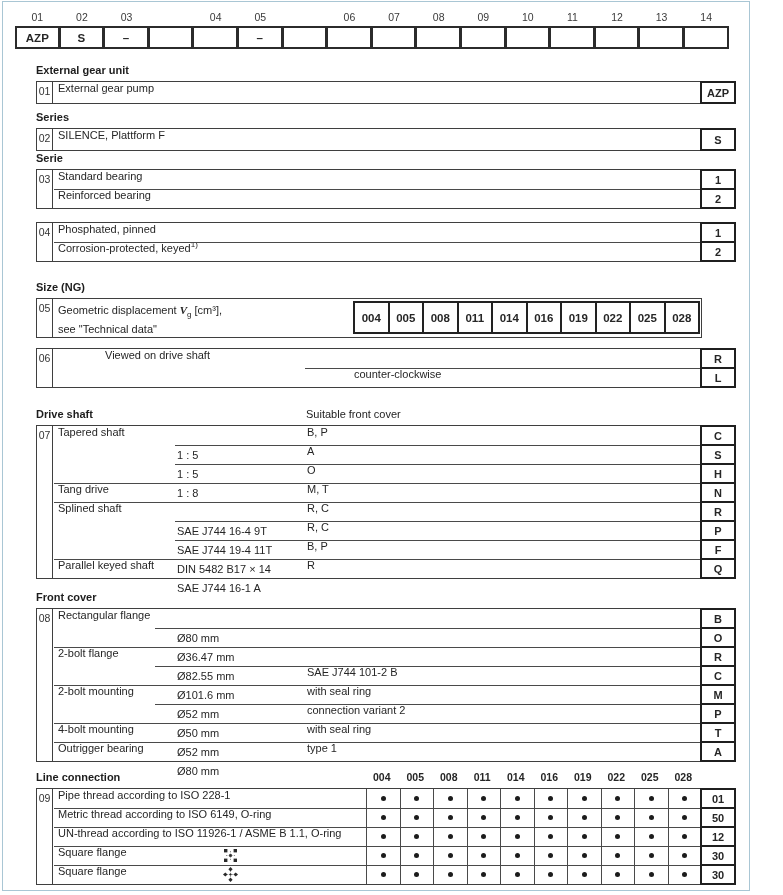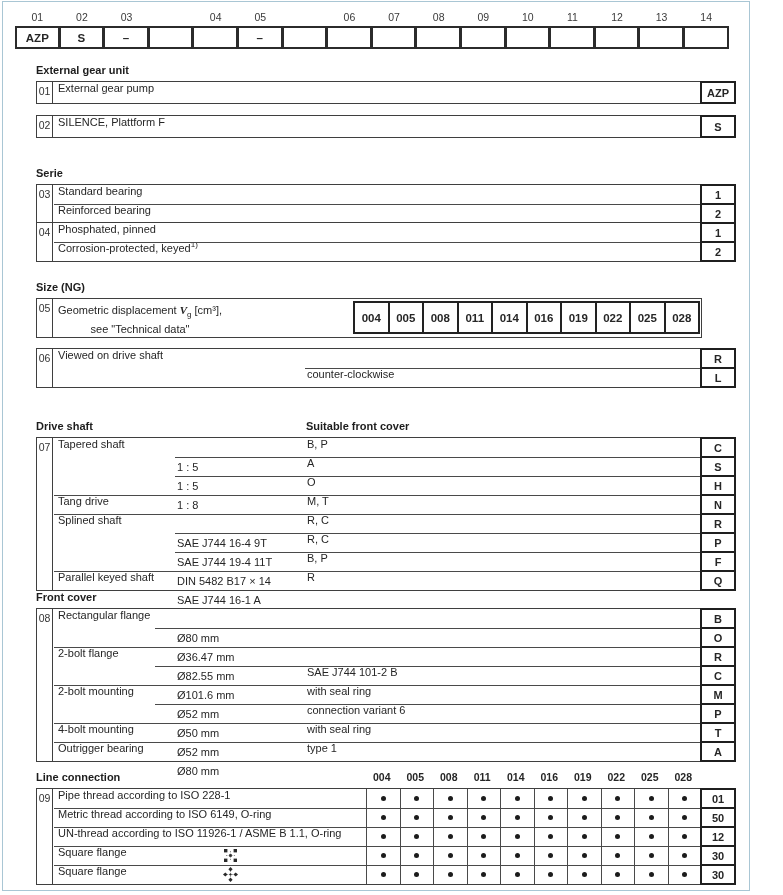--- a/index.html
+++ b/index.html
@@ -15,45 +15,45 @@
   .top-labels{display:flex;height:15px;}
   .top-label{width:44.6px;text-align:center;font-size:10.5px;color:#3a3a3a;}
   .top-boxes{display:flex;}
   .top-box{width:44.6px;height:23px;border:2px solid #2b2b2b;box-sizing:border-box;
     display:flex;align-items:center;justify-content:center;
     font-weight:bold;font-size:11.5px;background:#fff;}
   .top-box + .top-box{border-left-width:1px;}
   
   .sec{position:absolute;left:36px;width:700px;}
   .sec-h{font-weight:bold;font-size:11px;color:#1d1d1d;height:13px;line-height:13px;}
-  .sec-h2{position:absolute;left:270px;top:0;font-weight:bold;text-align:right;}
+  .sec-h2{position:absolute;left:270px;top:0;font-weight:normal;text-align:right;}
   .tbl{position:relative;width:664px;border:1px solid #3f3f3f;background:#fff;
     box-sizing:content-box;margin-top:4px;}
   .numcol{position:absolute;left:0;top:0;bottom:0;width:16px;
     border-right:1px solid #3f3f3f;text-align:center;font-size:10.5px;
     padding-top:3px;box-sizing:border-box;color:#333;}
   .row{position:relative;height:19px;display:flex;align-items:flex-start;
     padding-left:21px;box-sizing:border-box;}
   .row.r21{height:21px;}
   .sep::before{content:"";position:absolute;right:0;top:0;border-top:1px solid #4a4a4a;}
   .sep-full::before{left:17px;}
   .sep-part7::before{left:138px;}
   .sep-part8::before{left:118px;}
   .sep-half6::before{left:268px;}
   .cg{width:119px;flex:none;}
   .cs{width:130px;flex:none;margin-top:23px;}
   .cc{flex:1;}
-  .c-lbl6{width:249px;flex:none;}
+  .c-lbl6{width:249px;flex:none;margin-left:47px;}
   .code{position:absolute;left:663px;top:-1px;bottom:-1px;width:36px;
     border:2px solid #1f1f1f;background:#fff;display:flex;align-items:center;
     justify-content:center;font-weight:bold;font-size:11px;box-sizing:border-box;}
   sup.fn{font-size:8px;line-height:0;}
   
   .tbl-size{height:38px;}
-  .desc{position:absolute;left:21px;top:4px;line-height:14px;text-align:center;}
+  .desc{position:absolute;left:21px;top:4px;line-height:14px;}
   .vsym{font-family:"Liberation Serif",serif;font-weight:bold;font-style:italic;}
   .desc sub{font-size:8px;}
   .sizes{position:absolute;left:316px;top:2px;display:flex;}
   .size-cell{width:36.5px;height:33px;border:2px solid #222;box-sizing:border-box;
     display:flex;align-items:center;justify-content:center;
     font-weight:bold;font-size:11.5px;background:#fff;}
   .size-cell + .size-cell{margin-left:-2px;}
   
   .lc-head{position:relative;height:13px;}
   .size-labels{position:absolute;left:329px;top:0;width:335px;display:flex;}
@@ -113,30 +113,31 @@
   <div class="tbl">
     <div class="numcol">01</div>
     <div class="row r21">
       <div>External gear pump</div>
       <div class="code">AZP</div>
     </div>
   </div>
 </div>
 
 <div class="sec" style="top:111px">
+  <div class="sec-h">Series</div>
   <div class="tbl">
     <div class="numcol">02</div>
     <div class="row r21">
       <div>SILENCE, Plattform F</div>
       <div class="code">S</div>
     </div>
   </div>
 </div>
 
-<div class="sec" style="top:167px">
+<div class="sec" style="top:152px">
   <div class="sec-h">Serie</div>
   <div class="tbl">
     <div class="numcol">03</div>
     <div class="row">
       <div>Standard bearing</div>
       <div class="code">1</div>
     </div>
     <div class="row sep sep-full">
       <div>Reinforced bearing</div>
       <div class="code">2</div>
@@ -189,21 +190,21 @@
       <div class="code">R</div>
     </div>
     <div class="row sep sep-half6">
       <div class="c-lbl6"></div>
       <div class="cc">counter-clockwise</div>
       <div class="code">L</div>
     </div>
   </div>
 </div>
 
-<div class="sec" style="top:420px">
+<div class="sec" style="top:408px">
   <div class="sec-h" style="position:relative">
     <span>Drive shaft</span>
     <span class="sec-h2">Suitable front cover</span>
   </div>
   <div class="tbl">
     <div class="numcol">07</div>
     <div class="row">
       <div class="cg">Tapered shaft</div>
       <div class="cs">1 : 5</div>
       <div class="cc">B, P</div>
@@ -283,21 +284,21 @@
     </div>
     <div class="row sep sep-full">
       <div class="cg">2-bolt mounting</div>
       <div class="cs">Ø52 mm</div>
       <div class="cc">with seal ring</div>
       <div class="code">M</div>
     </div>
     <div class="row sep sep-part8">
       <div class="cg"></div>
       <div class="cs">Ø50 mm</div>
-      <div class="cc">connection variant 6</div>
+      <div class="cc">connection variant 2</div>
       <div class="code">P</div>
     </div>
     <div class="row sep sep-full">
       <div class="cg">4-bolt mounting</div>
       <div class="cs">Ø52 mm</div>
       <div class="cc">with seal ring</div>
       <div class="code">T</div>
     </div>
     <div class="row sep sep-full">
       <div class="cg">Outrigger bearing</div>

